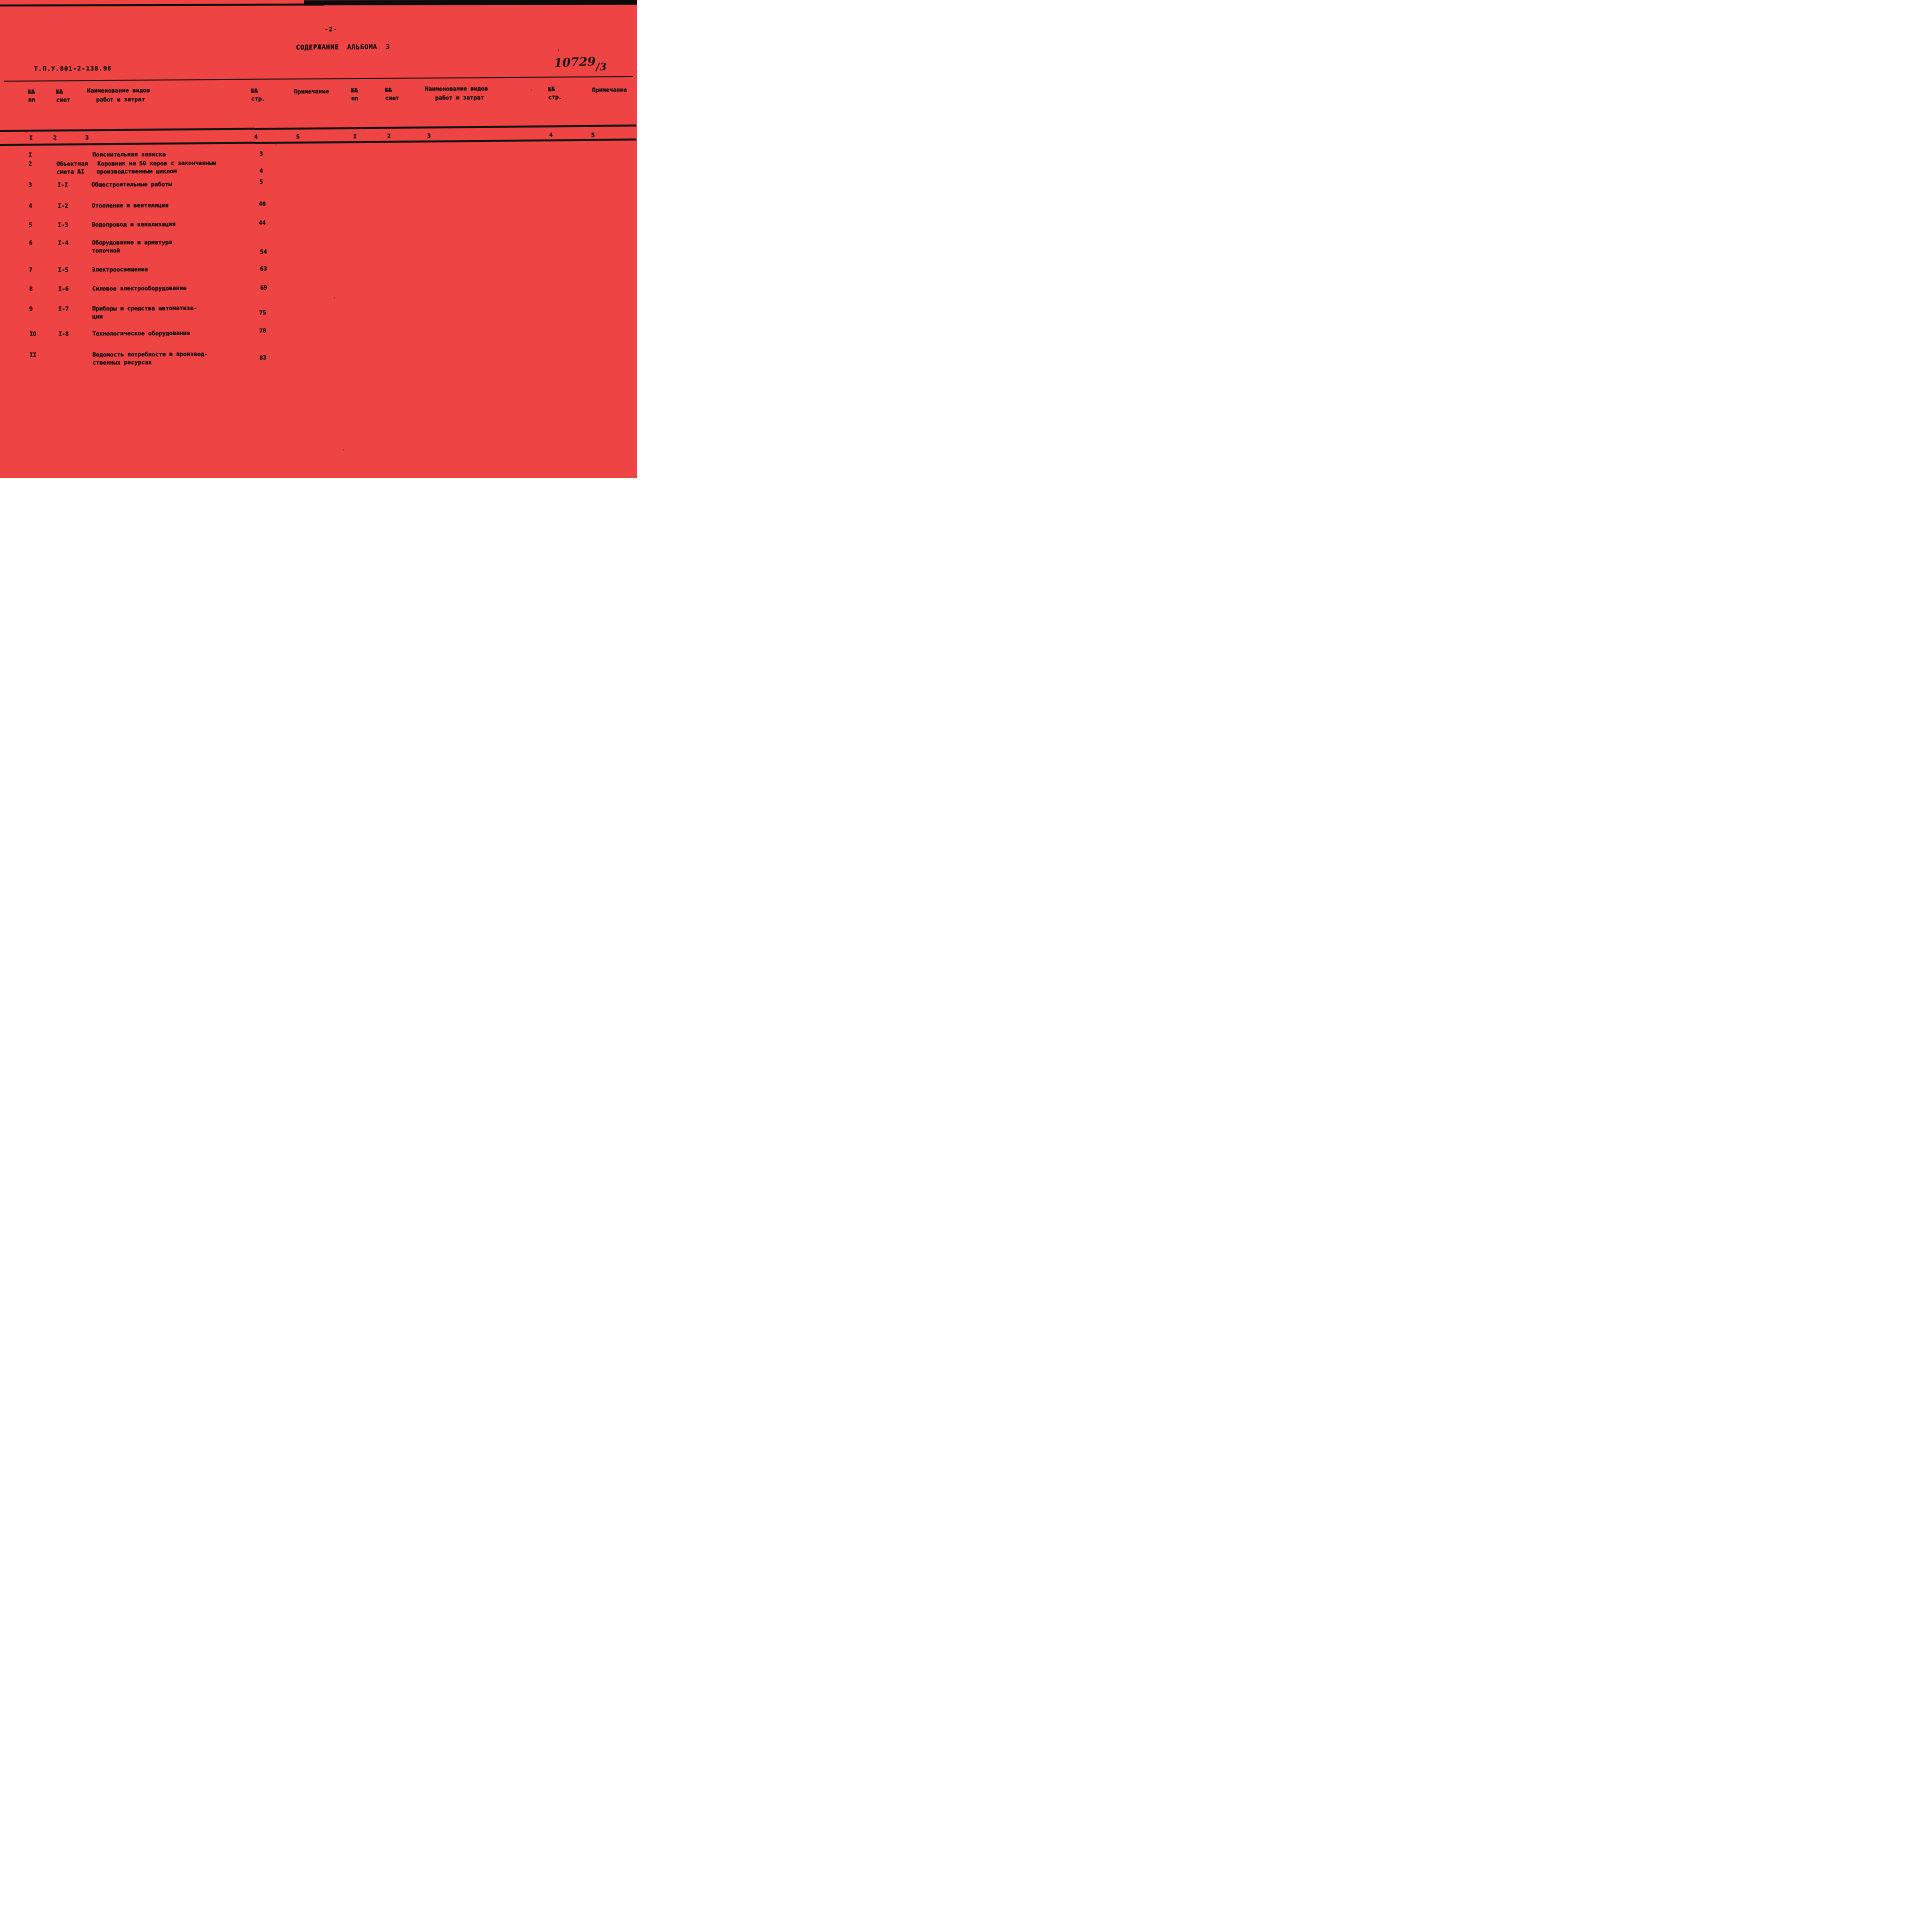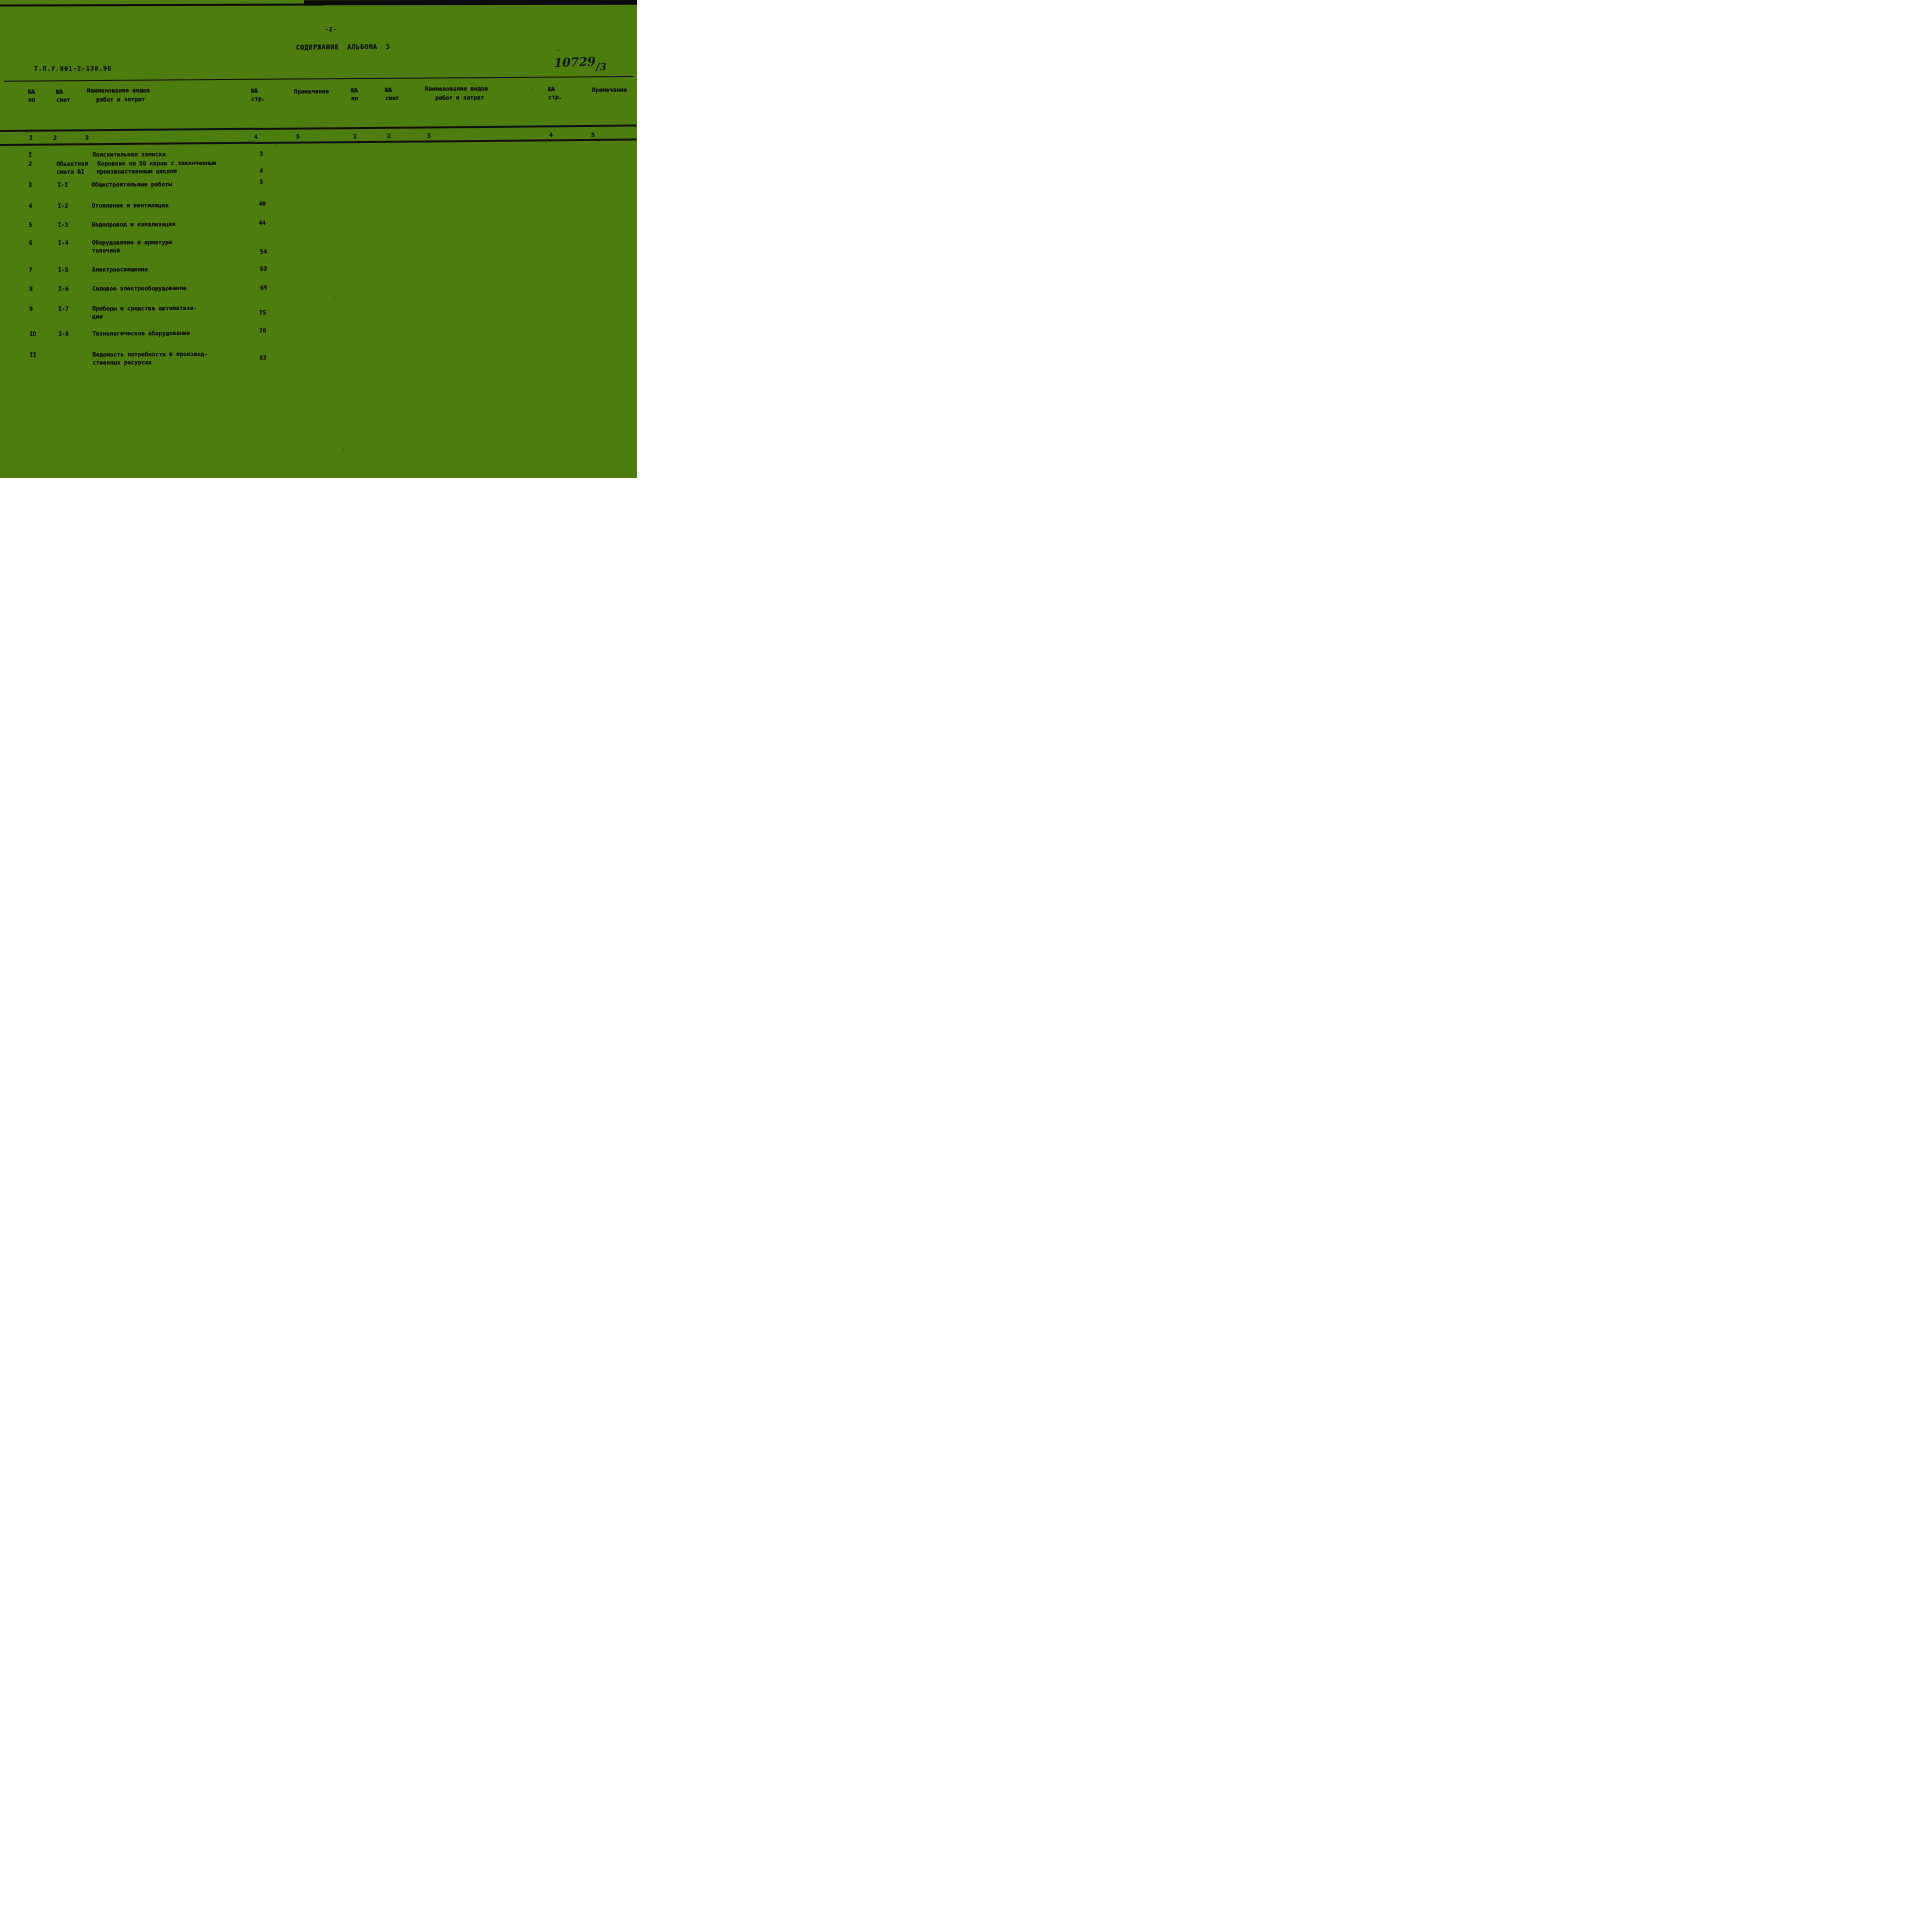--- a/index.html
+++ b/index.html
@@ -1,19 +1,19 @@
 <!DOCTYPE html>
 <html style="font-size:6.2px"><head>
 <meta charset="utf-8">
 <style>
   html,body{margin:0;padding:0;background:#ffffff;}
   .page{
     position:relative;
     width:637px;height:478px;
-    background:#4d7c0f;
+    background:#ef4444;
     overflow:hidden;
     font-family:"DejaVu Sans Mono","DejaVu Sans",monospace;
     font-weight:bold;
     color:#161616;
     text-align:center;
   }
   .sheet{position:absolute;left:0;top:0;width:100%;height:100%;
     transform:rotate(-0.3deg);transform-origin:0 55%;}
   .t{position:absolute;white-space:nowrap;font-size:5.8px;line-height:8.5px;
      text-shadow:0 0 0.2px rgba(10,10,10,.75);}

